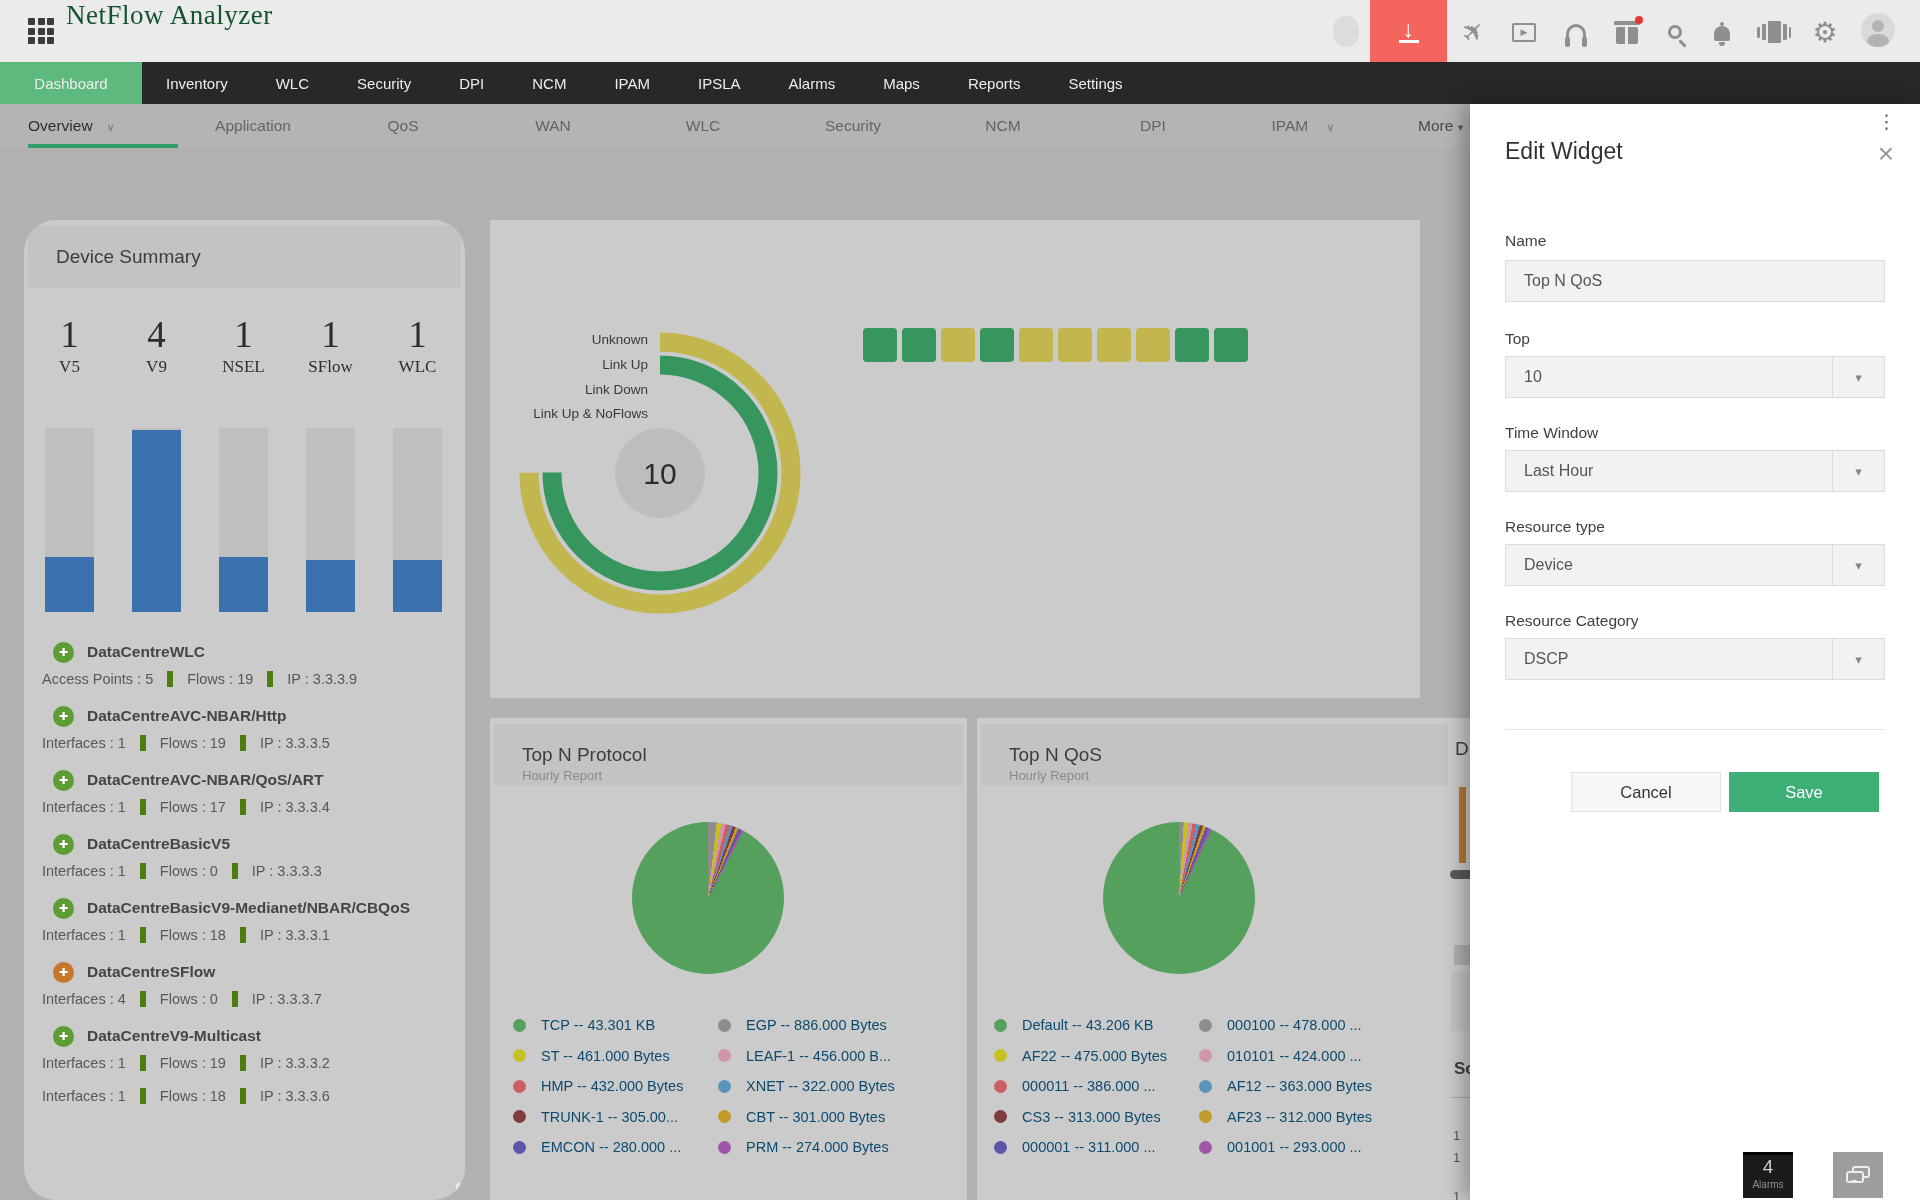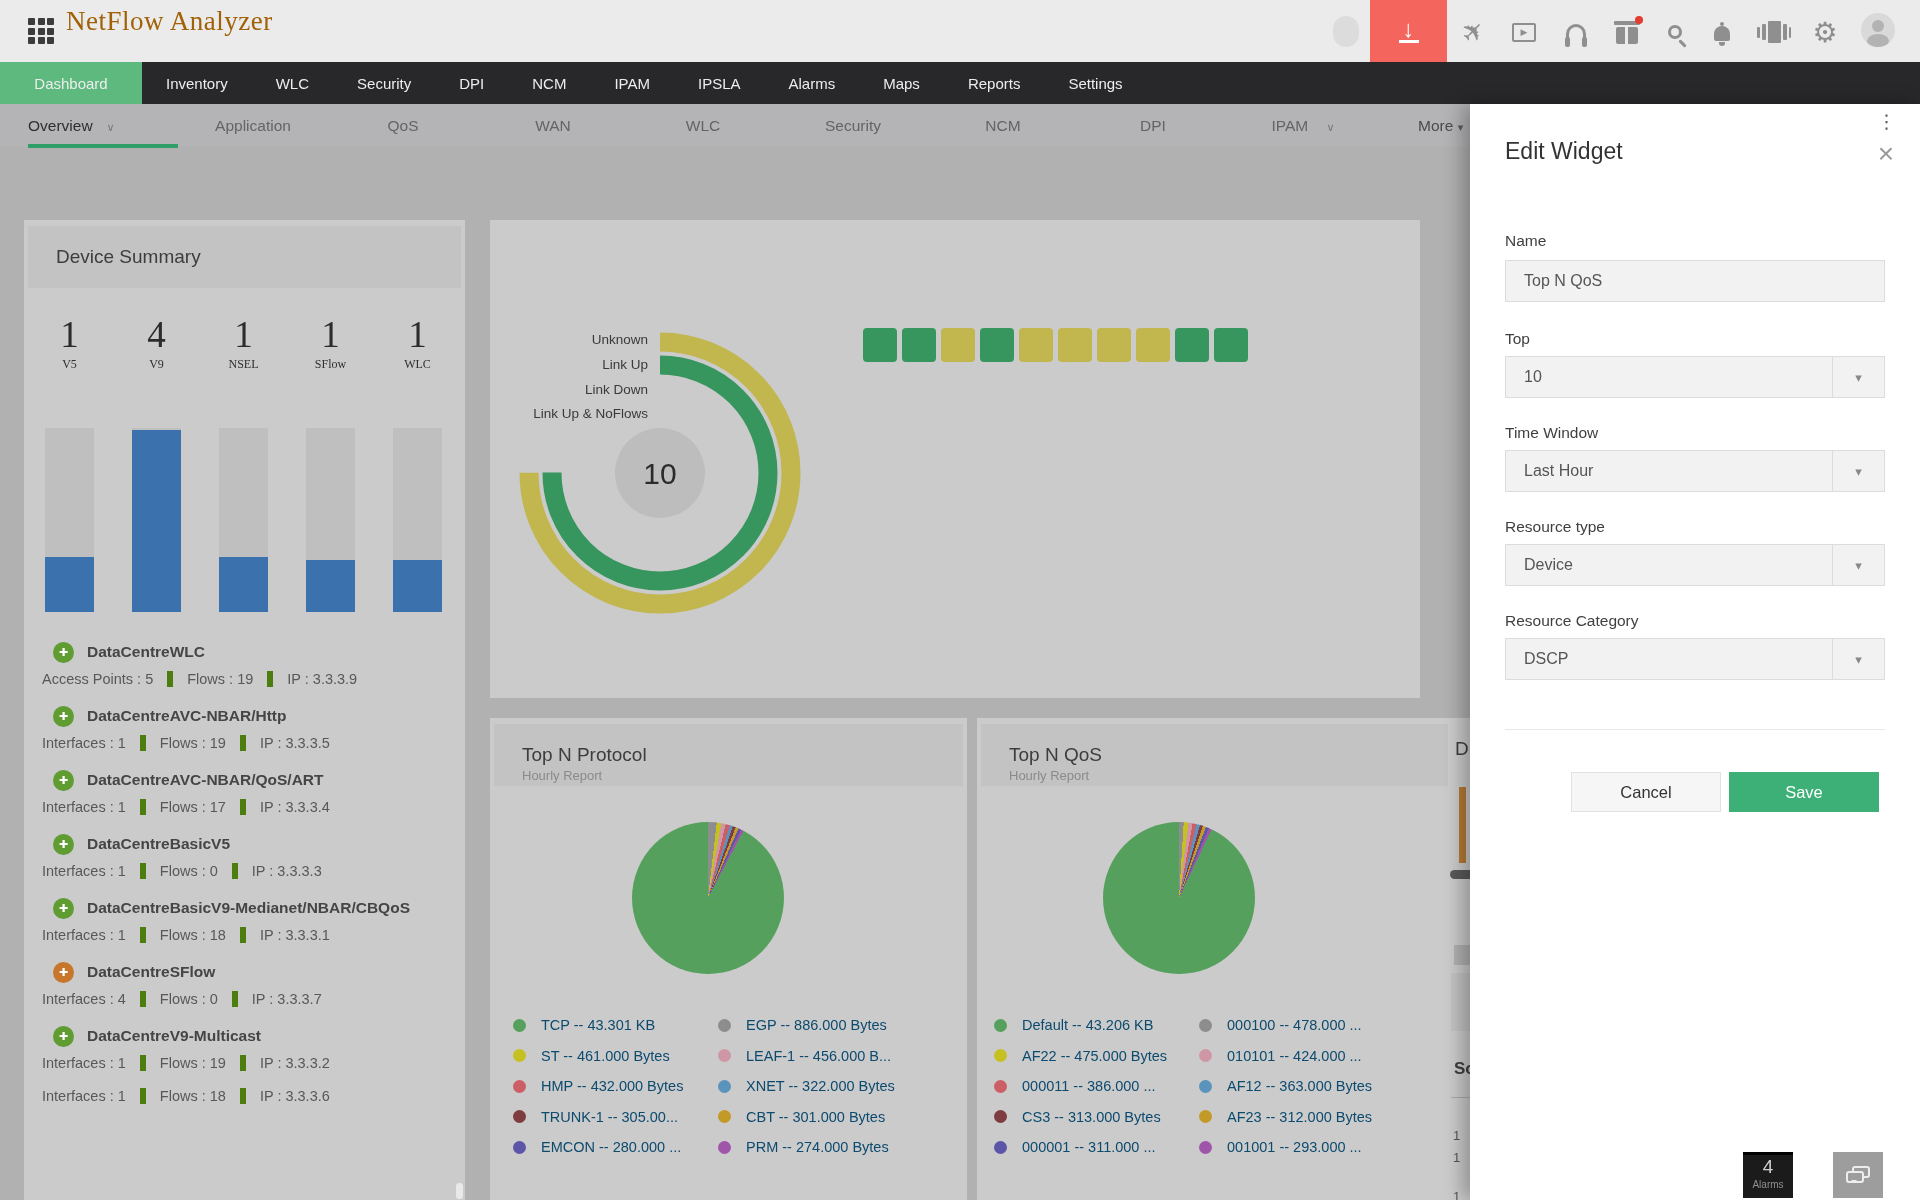--- a/index.html
+++ b/index.html
@@ -5,22 +5,22 @@
   * { margin:0; padding:0; box-sizing:border-box; }
   html,body { width:1920px; height:1200px; overflow:hidden; background:#b1b1b1;
     font-family:"Liberation Sans", sans-serif; }
   #stage { position:relative; width:1920px; height:1200px; }
 
   
   .topbar { position:absolute; left:0; top:0; width:1920px; height:62px; background:#ebebeb; z-index:20; }
   .appgrid { position:absolute; left:28px; top:18px; width:26px; height:26px;
     display:grid; grid-template-columns:repeat(3,7px); grid-template-rows:repeat(3,7px); gap:2.5px; cursor:pointer;}
   .appgrid i { background:#3c3c3c; border-radius:1px; }
-  .brand { position:absolute; left:66px; top:6px; font-family:"Liberation Serif", serif;
-    font-size:27px; color:#a16207; letter-spacing:0.5px; }
+  .brand { position:absolute; left:66px; top:0; font-family:"Liberation Serif", serif;
+    font-size:27px; color:#14532d; letter-spacing:0.5px; }
   .tb-pill { position:absolute; left:1333px; top:16px; width:26px; height:31px; border-radius:13px; background:#dcdcdc; }
   .dl-btn { position:absolute; left:1370px; top:0; width:77px; height:62px; background:#f4655d;
     display:flex; align-items:center; justify-content:center; cursor:pointer; }
   .dl-glyph { color:#fff; font-size:24px; font-weight:bold; line-height:20px;
     border-bottom:3.5px solid #fff; padding:0 4px 1px; }
   .tb-ic { position:absolute; top:14px; width:36px; height:36px; display:flex; align-items:center;
     justify-content:center; color:#8f8f8f; cursor:pointer; }
   .glyph-plane { font-size:27px; transform:rotate(-45deg); }
   .scr-box { width:24px; height:19px; border:2.5px solid #8f8f8f; border-radius:2px;
     display:flex; align-items:center; justify-content:center; font-size:9px; color:#8f8f8f; }
@@ -69,25 +69,25 @@
   .banner b { font-weight:bold; }
   .banner a { color:#23231b; text-decoration:underline; cursor:pointer; margin-left:3px;}
 
   
   .widget { position:absolute; background:#cbcbcb; overflow:hidden; }
   .w-head { position:absolute; left:4px; top:6px; right:4px; height:62px; background:#c3c3c3; }
   .w-title { position:absolute; left:28px; top:20px; font-size:19px; color:#3d3d3d; }
   .w-sub { position:absolute; left:28px; top:44px; font-size:13px; color:#8a8a8a; }
 
   
-  #devsum { left:24px; top:220px; width:441px; height:980px; }
+  #devsum { left:24px; top:220px; width:441px; height:980px;border-radius:32px; }
   .stat-row { position:absolute; left:2px; top:95px; width:437px; display:flex; }
   .stat-col { width:87px; text-align:center; }
   .stat-num { font-family:"Liberation Serif", serif; font-size:37px; color:#2c2c2c; line-height:40px;}
-  .stat-lab { font-family:"Liberation Serif", serif; font-size:12px; color:#2e2e2e; margin-top:2px;}
+  .stat-lab { font-family:"Liberation Serif", serif; font-size:17px; color:#2e2e2e; margin-top:2px;}
   .bars-row { position:absolute; left:2px; top:208px; width:437px; height:184px; display:flex; }
   .bar-col { width:87px; display:flex; justify-content:center; }
   .bar-track { position:relative; width:49px; height:184px; background:#bfbfbf; }
   .bar-fill { position:absolute; bottom:0; left:0; width:100%; background:#3b72ad; }
   .dev-list { position:absolute; left:3px; top:420px; right:3px; }
   .dev-item { margin-bottom:17px; cursor:pointer; }
   .dev-name-row { display:flex; align-items:center; height:24px; }
   .dev-ico { width:21px; height:21px; border-radius:50%; margin-left:26px; margin-right:13px;
     display:flex; align-items:center; justify-content:center; color:#fff; font-size:11px; flex:none;}
   .ico-green { background:#5f9c31; } .ico-orange { background:#c8762c; }

